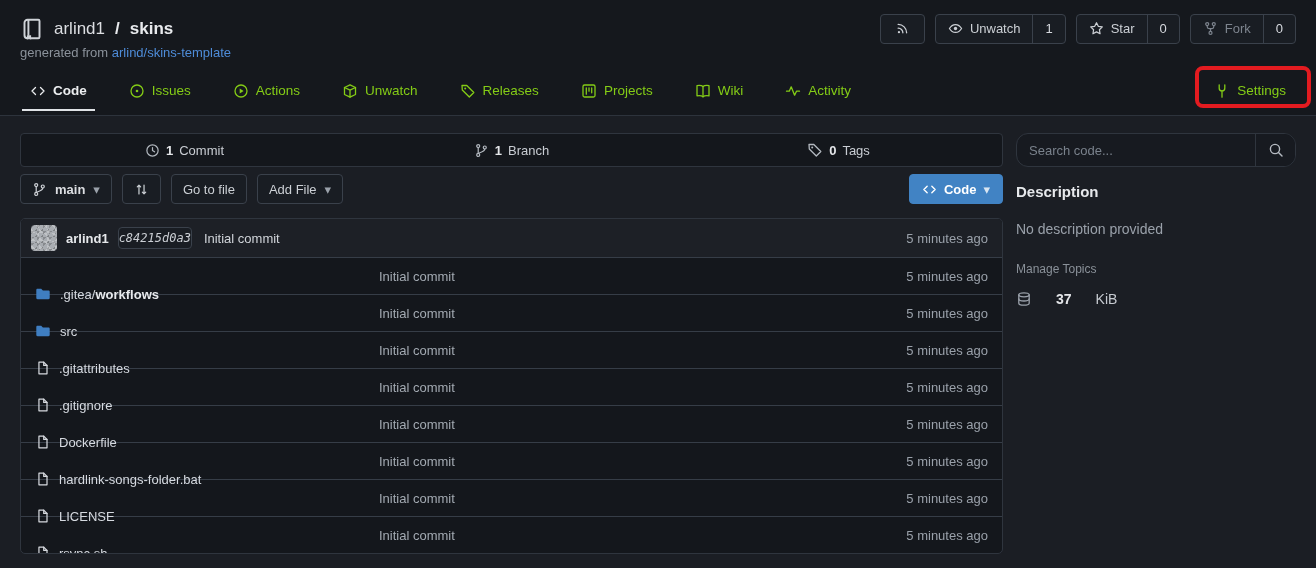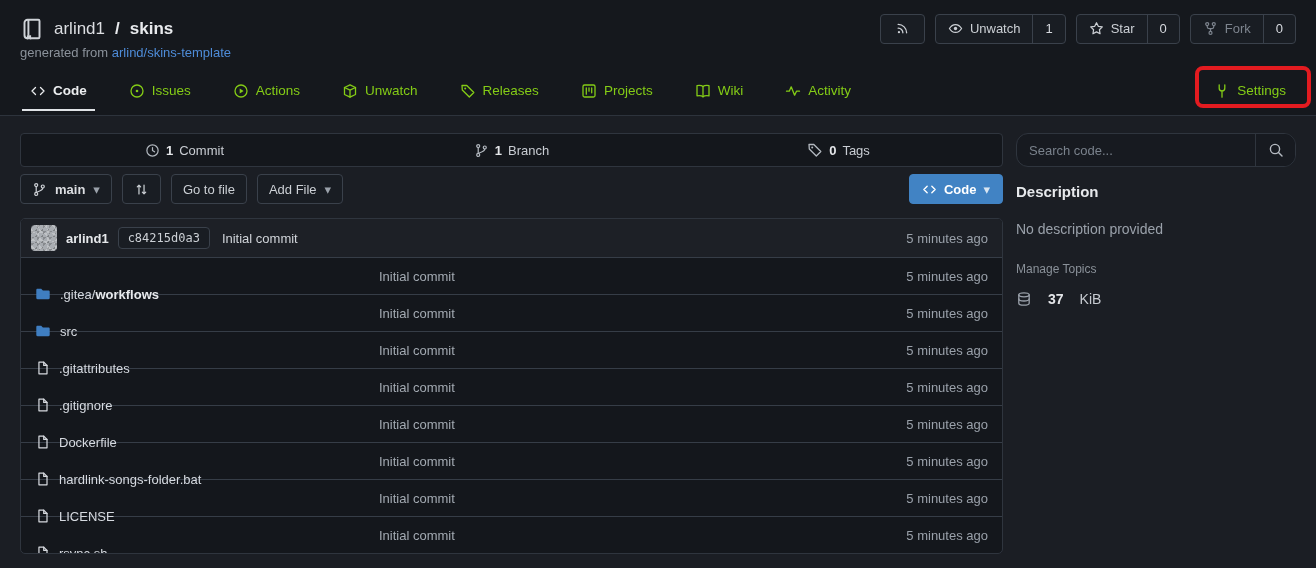--- a/index.html
+++ b/index.html
@@ -81,21 +81,21 @@
     width:26px; height:26px; border-radius:4px; flex:0 0 auto;
     background:
       linear-gradient(45deg, rgba(255,255,255,.25) 25%, transparent 25%, transparent 75%, rgba(255,255,255,.25) 75%),
       linear-gradient(-45deg, rgba(0,0,0,.25) 25%, transparent 25%, transparent 75%, rgba(0,0,0,.2) 75%),
       #a9adb2;
     background-size:8px 8px, 6px 6px, auto;
   }
   .author { font-weight:bold; color:#e6e8eb; cursor:pointer; }
   .hashbox {
     font-family:"DejaVu Sans Mono","Liberation Mono",monospace; font-size:12px; color:#ccd0d5;
-    background:#191d23; border:1px solid #3a414b; border-radius:4px; padding:3px 9px; cursor:pointer;
+    background:#191d23; border:1px solid #3a414b; border-radius:4px; padding:3px 0; cursor:pointer;font-style:italic;
   }
   .head-msg { color:#d0d4d9; margin-left:3px; cursor:pointer; }
   .head-time { margin-left:auto; color:#9aa1aa; padding-right:4px; }
 
   .frow { display:flex; align-items:center; height:37px; border-top:1px solid #363d47; }
   .cell-name { flex:0 0 358px; display:flex; align-items:center; gap:9px; padding-left:14px; overflow:hidden;margin-top:36px; }
   .cell-name a { color:#d6dae0; text-decoration:none; cursor:pointer; white-space:nowrap; }
   .cell-name a .bseg { font-weight:bold; color:#e8eaed; }
   .cell-msg { flex:1; color:#a3aab2; }
   .cell-msg a { color:#a3aab2; text-decoration:none; cursor:pointer; }
@@ -111,21 +111,21 @@
     font-family:inherit; font-size:13px; padding:0 12px;
   }
   .searchbox input::placeholder { color:#7a828c; }
   .search-btn {
     flex:0 0 40px; display:flex; align-items:center; justify-content:center;
     border-left:1px solid #2f353e; color:#b6bbc2; cursor:pointer; background:#171a20;
   }
   .sb-title { margin-top:16px; font-size:15px; font-weight:bold; color:#e6e8eb; }
   .sb-desc { margin-top:21px; font-size:14px; color:#9aa1aa; }
   .sb-topics { margin-top:25px; font-size:12px; color:#8a9199; cursor:pointer; }
-  .sb-size { margin-top:15px; display:flex; align-items:center; gap:16px; color:#c6cad0; font-size:14px; }
+  .sb-size { margin-top:15px; display:flex; align-items:center; gap:24px; color:#c6cad0; font-size:14px; }
   .sb-size b { color:#e4e6e9; }
 </style>
 </head>
 <body>
 
 <div class="top-header">
   <div class="hrow1">
     <div class="repo-title">
       <span class="ic">
         <svg width="24" height="24" viewBox="0 0 16 16" fill="none" stroke="#cfd3d8" stroke-width="1.3" stroke-linecap="round" stroke-linejoin="round">

